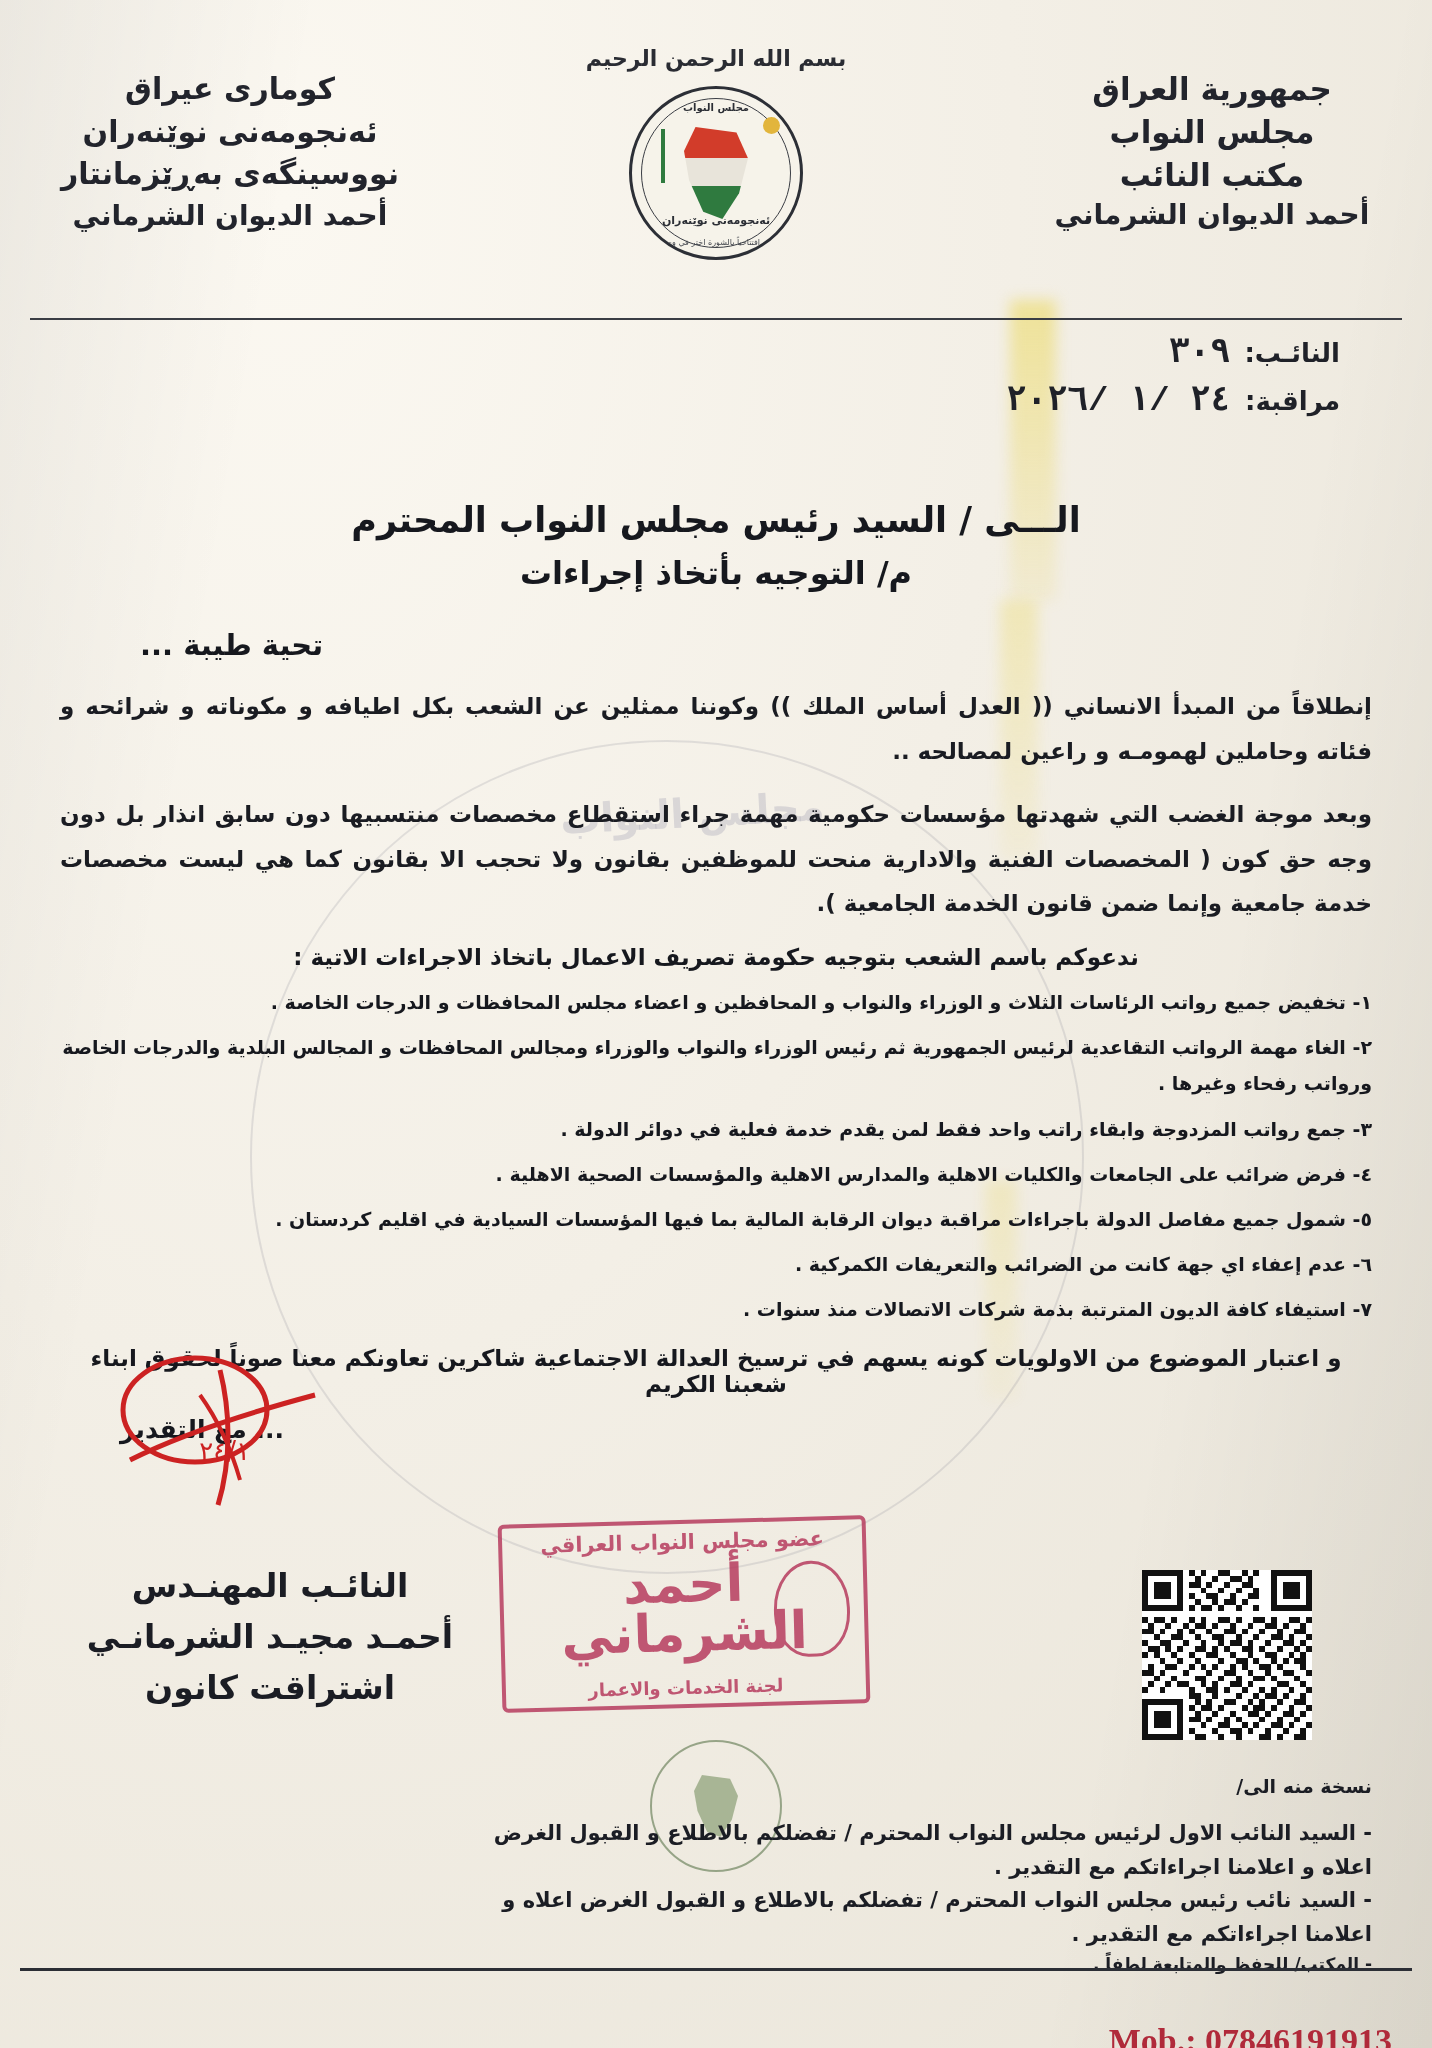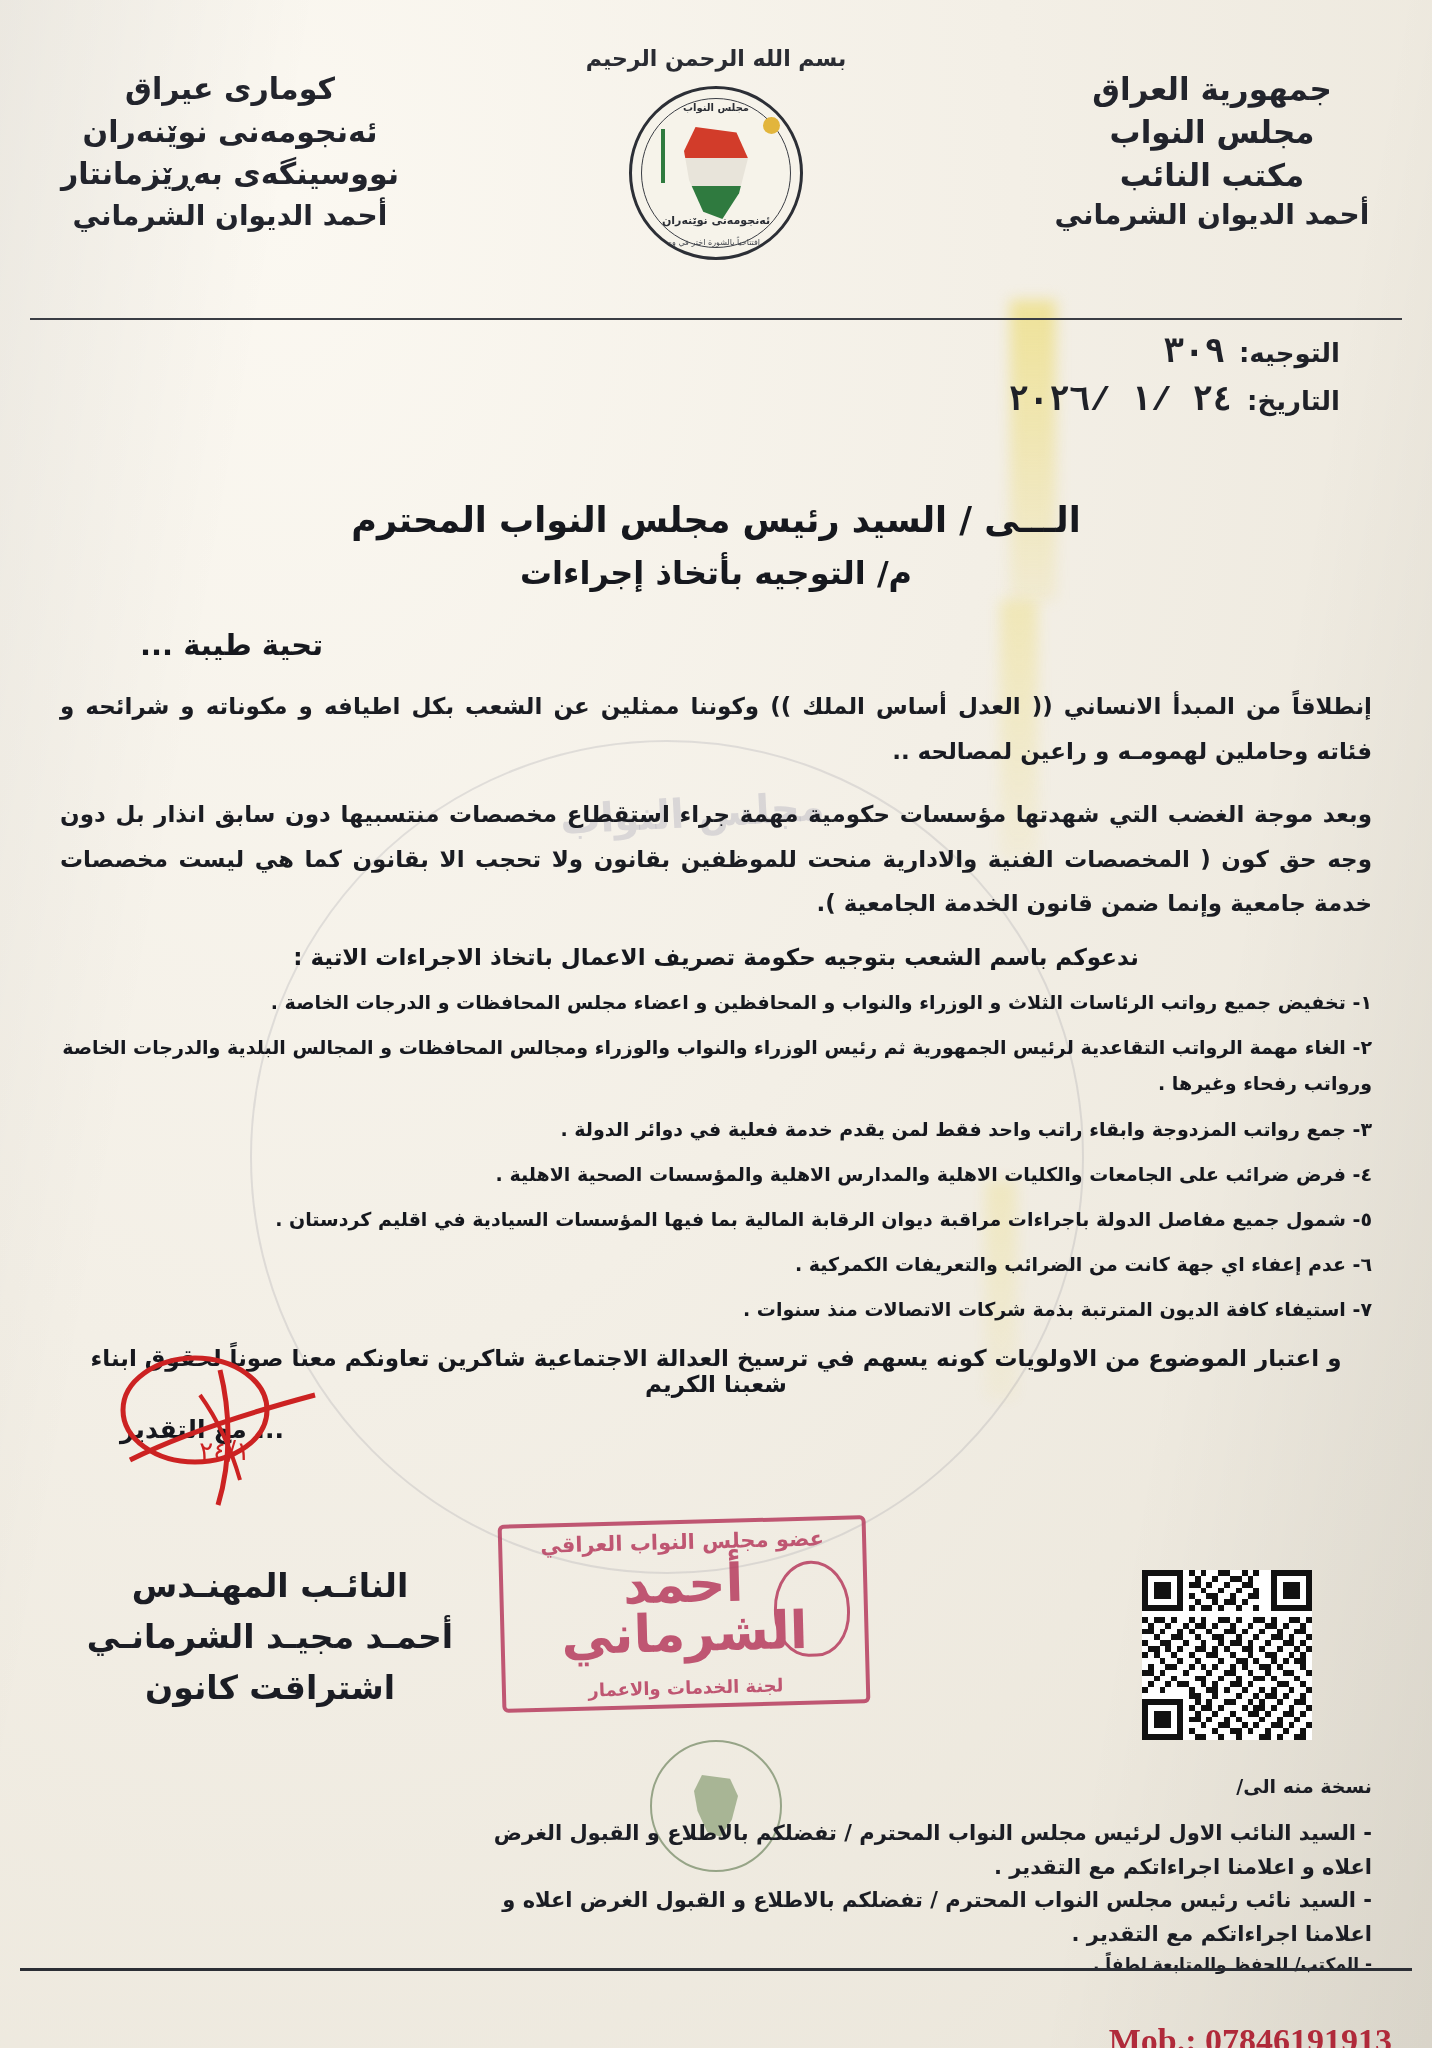--- a/index.html
+++ b/index.html
@@ -266,25 +266,25 @@
       <div>ئه‌نجومه‌نی نوێنه‌ران</div>
       <div>نووسینگه‌ی به‌ڕێزمانتار</div>
       <div class="nm">أحمد الديوان الشرماني</div>
     </div>
   </div>
 
   <div class="rule"></div>
 
   <div class="meta" style="right:auto;left:920px;">
     <div class="meta-row">
-      <span class="meta-label">التوجيه:</span>
+      <span class="meta-label">النائـب:</span>
       <span class="meta-value">٣٠٩</span>
     </div>
     <div class="meta-row">
-      <span class="meta-label">التاريخ:</span>
+      <span class="meta-label">مراقبة:</span>
       <span class="meta-value">٢٤ /١ /٢٠٢٦</span>
     </div>
   </div>
 
   <div class="content">
     <div class="to-line">الـــى / السيد رئيس مجلس النواب المحترم</div>
     <div class="subj-line">م/ التوجيه بأتخاذ إجراءات</div>
     <div class="greet">تحية طيبة ...</div>
 
     <p class="para">إنطلاقاً من المبدأ الانساني (( العدل أساس الملك )) وكوننا ممثلين عن الشعب بكل اطيافه و مكوناته و شرائحه و فئاته وحاملين لهمومـه و راعين لمصالحه ..</p>

